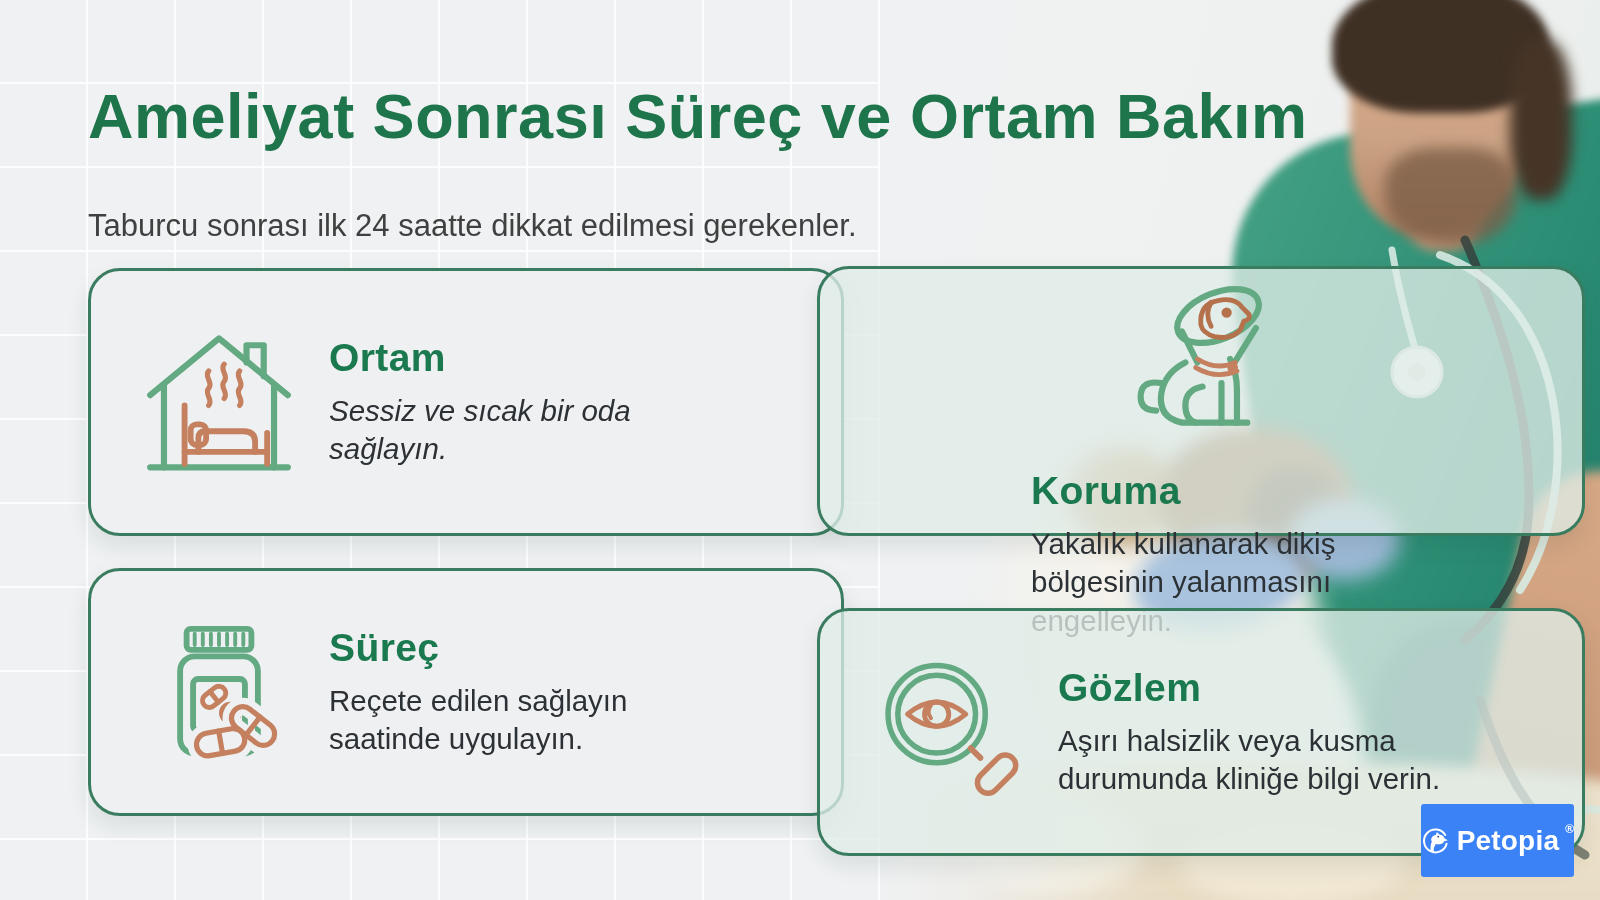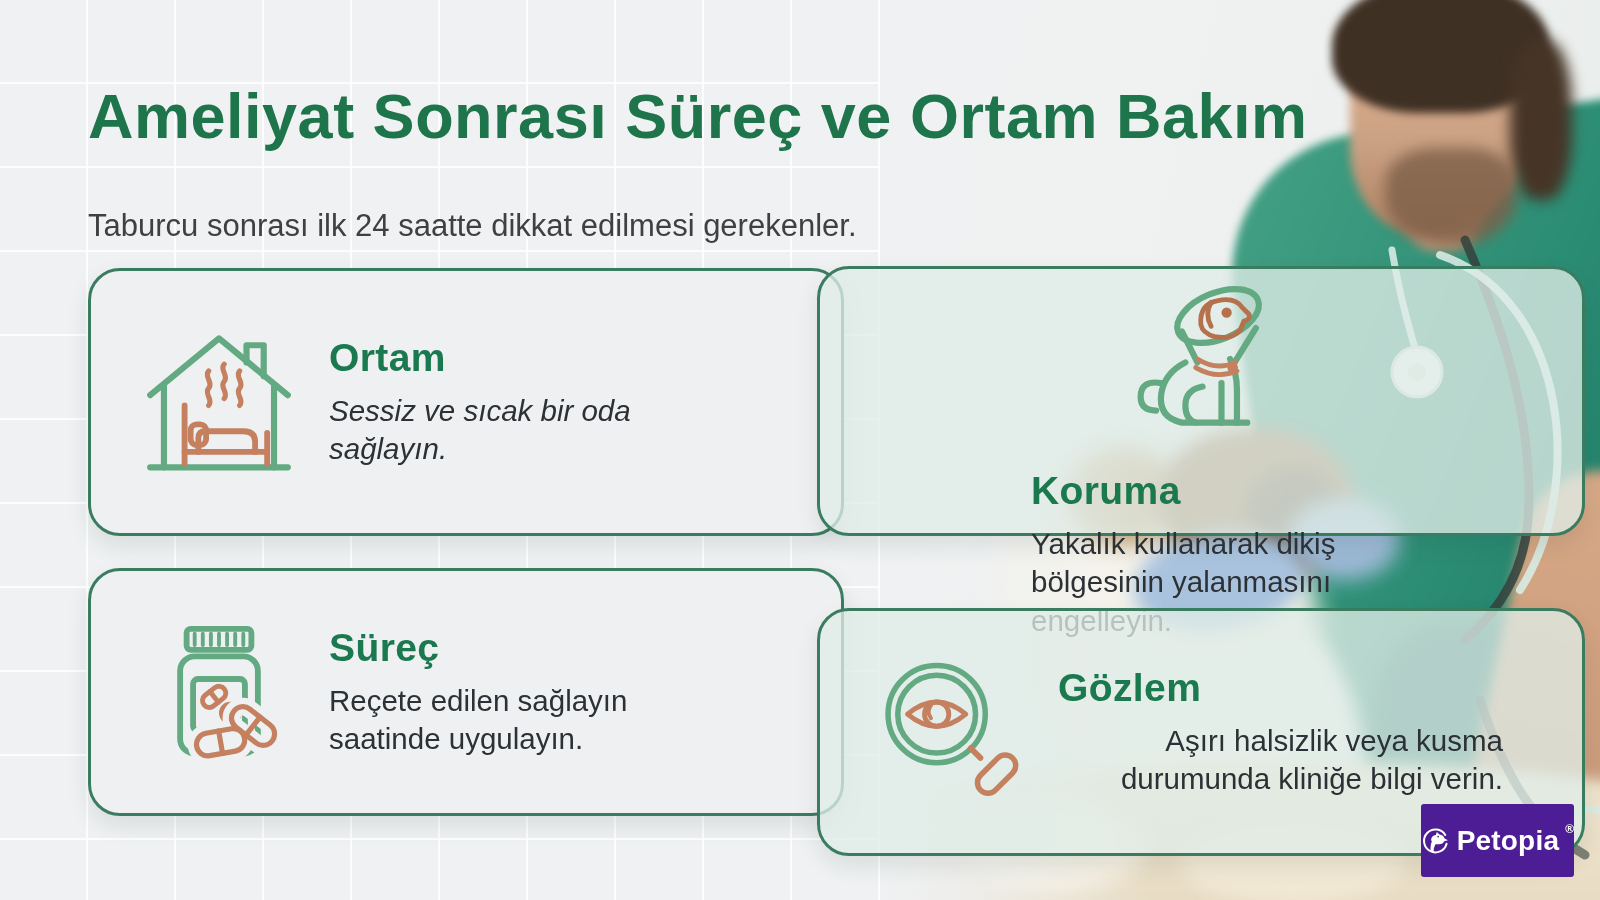--- a/index.html
+++ b/index.html
@@ -56,24 +56,24 @@
   #card-ortam {left:88px; top:268px;width:684px;height:262px;}
   #card-koruma{left:817px;top:266px;width:696px;height:264px;flex-direction:column;}
   #card-ilac  {left:88px; top:568px;width:684px;height:242px;}
   #card-gozlem{left:817px;top:568px;width:696px;height:242px;margin-top:40px;}
   .icon-wrap{flex:0 0 180px;display:flex;justify-content:center;align-items:center;}
   .card h2{font-size:39px;font-weight:bold;color:#1b7950;margin:0 0 12px 0;letter-spacing:.4px;}
   .card p{font-size:29.5px;color:#2c3135;margin:0;line-height:1.3;}
   #card-ortam  p{max-width:330px;font-style:italic;}
   #card-koruma p{max-width:350px;}
   #card-ilac   p{max-width:310px;}
-  #card-gozlem p{max-width:445px;text-align:right;}
-
-  
-  #brand{position:absolute;left:1421px;top:804px;width:153px;height:73px;background:#4c1d95;z-index:9;
+  #card-gozlem p{max-width:445px;}
+
+  
+  #brand{position:absolute;left:1421px;top:804px;width:153px;height:73px;background:#3b82f6;z-index:9;
     display:flex;align-items:center;justify-content:center;gap:6px;border-radius:3px;}
   .brand-name{color:#ffffff;font-size:28px;font-weight:bold;letter-spacing:.2px;}
   .brand-reg{color:#ffffff;font-size:12px;position:relative;top:-12px;font-weight:bold;}
 </style>
 </head>
 <body>
 
 <div id="stage">
 
   <div id="photo">

